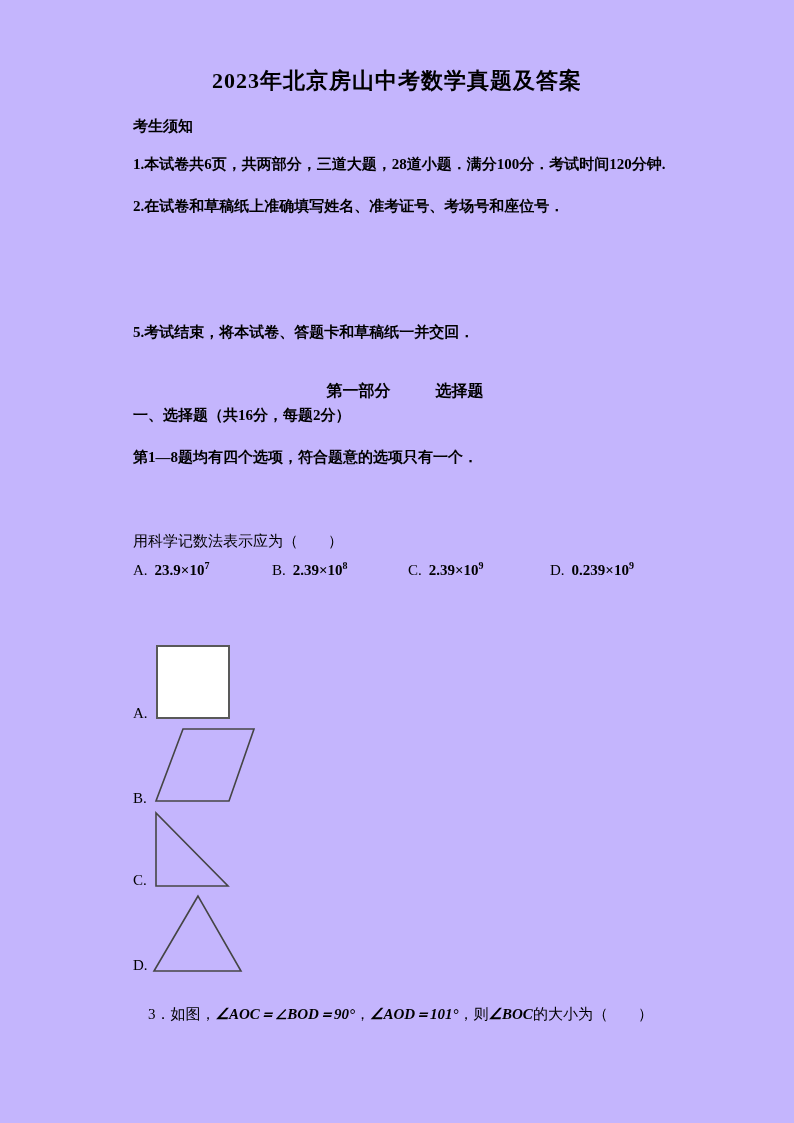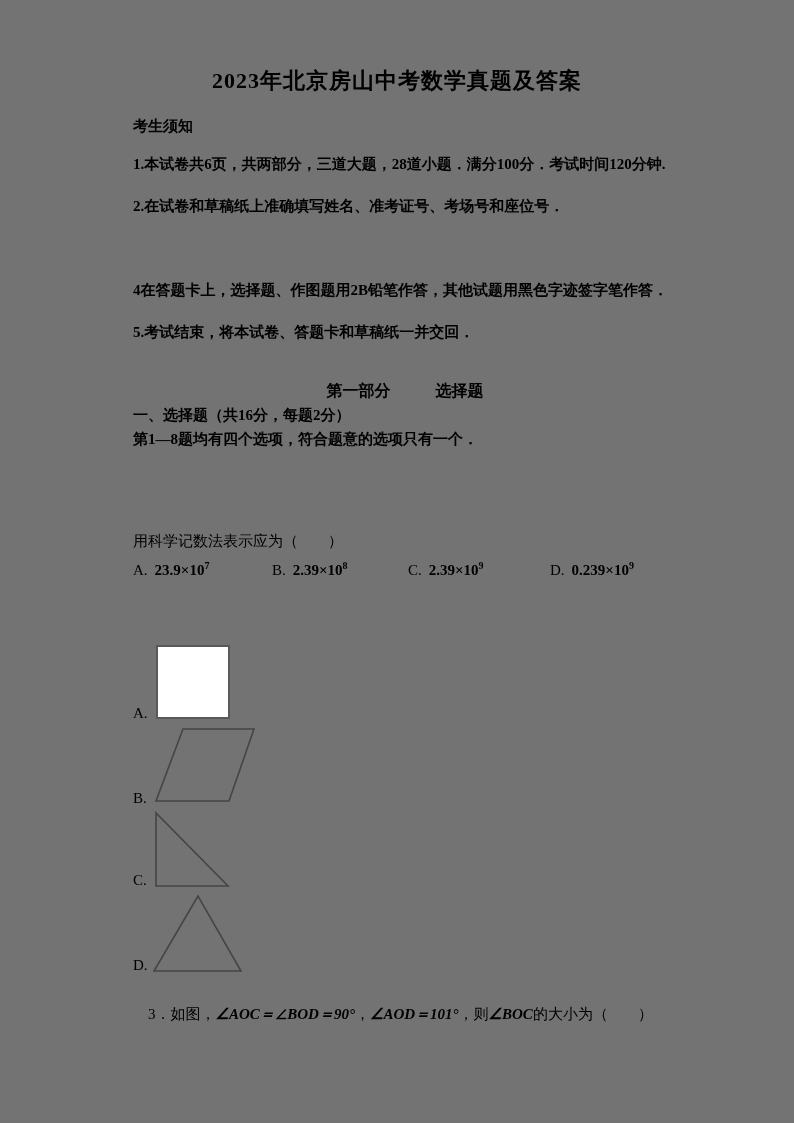--- a/index.html
+++ b/index.html
@@ -1,21 +1,21 @@
 <!DOCTYPE html>
 <html><head>
 <meta charset="utf-8">
 <style>
   * { margin: 0; padding: 0; box-sizing: border-box; }
   html, body { background: #ffffff; }
   .page {
     position: relative;
     width: 794px;
     height: 1123px;
-    background: #737373;
+    background: #c4b5fd;
     font-family: "Liberation Serif", serif;
     color: #000000;
     overflow: hidden;
     margin: 0 auto;
     padding-left: 28px;
   }
   .doc-title {
     position: absolute;
     top: 66px;
     left: 0;
@@ -94,29 +94,28 @@
 </head>
 <body>
 
 <div class="page">
 
   <div class="doc-title">2023年北京房山中考数学真题及答案</div>
 
   <div class="line bold" style="top:116px">考生须知</div>
   <div class="line bold" style="top:154px">1.本试卷共6页，共两部分，三道大题，28道小题．满分100分．考试时间120分钟.</div>
   <div class="line bold" style="top:196px">2.在试卷和草稿纸上准确填写姓名、准考证号、考场号和座位号．</div>
-  <div class="line bold" style="top:280px">4在答题卡上，选择题、作图题用2B铅笔作答，其他试题用黑色字迹签字笔作答．</div>
   <div class="line bold" style="top:322px">5.考试结束，将本试卷、答题卡和草稿纸一并交回．</div>
 
   <div class="part-row">
     <span>第一部分</span><span class="part-gap"></span><span>选择题</span>
   </div>
 
   <div class="line bold" style="top:405px">一、选择题（共16分，每题2分）</div>
-  <div class="line bold" style="top:429px">第1—8题均有四个选项，符合题意的选项只有一个．</div>
+  <div class="line bold" style="top:447px">第1—8题均有四个选项，符合题意的选项只有一个．</div>
 
   <div class="line" style="top:531px">用科学记数法表示应为（　　）</div>
 
   <div class="q1-options">
     <span class="q1-opt q1-opt-a"><span class="opt-label">A.</span><span class="opt-val">23.9×10</span><span class="opt-exp">7</span></span>
     <span class="q1-opt q1-opt-b"><span class="opt-label">B.</span><span class="opt-val">2.39×10</span><span class="opt-exp">8</span></span>
     <span class="q1-opt q1-opt-c"><span class="opt-label">C.</span><span class="opt-val">2.39×10</span><span class="opt-exp">9</span></span>
     <span class="q1-opt q1-opt-d"><span class="opt-label">D.</span><span class="opt-val">0.239×10</span><span class="opt-exp">9</span></span>
   </div>
 

